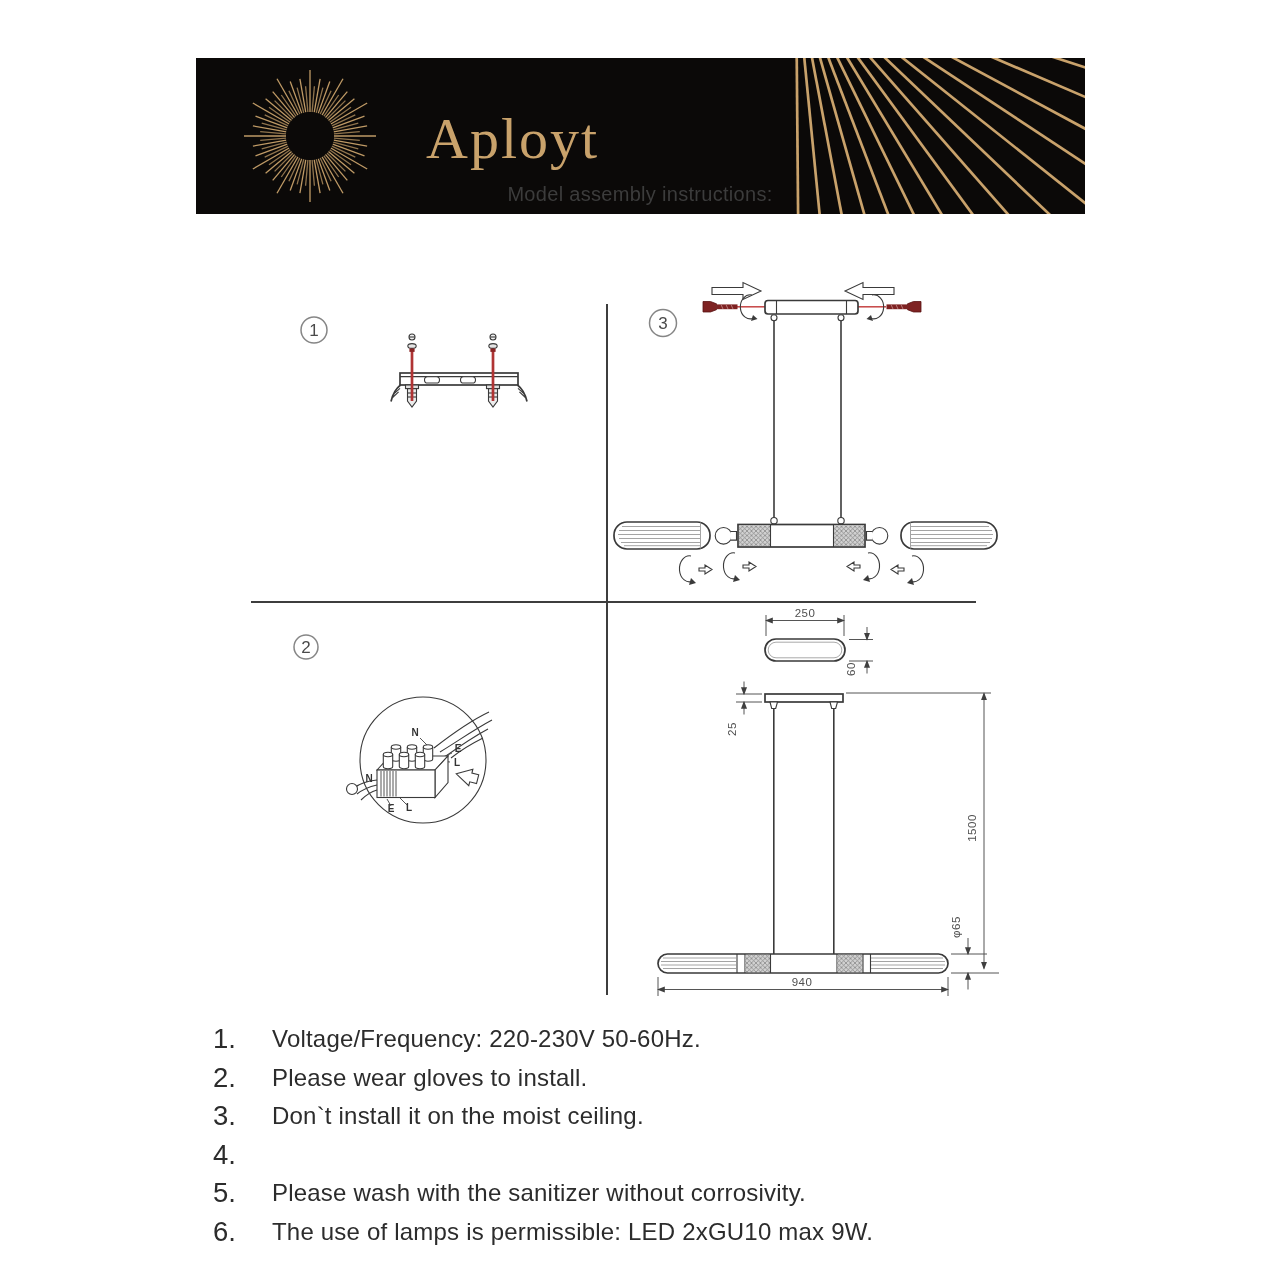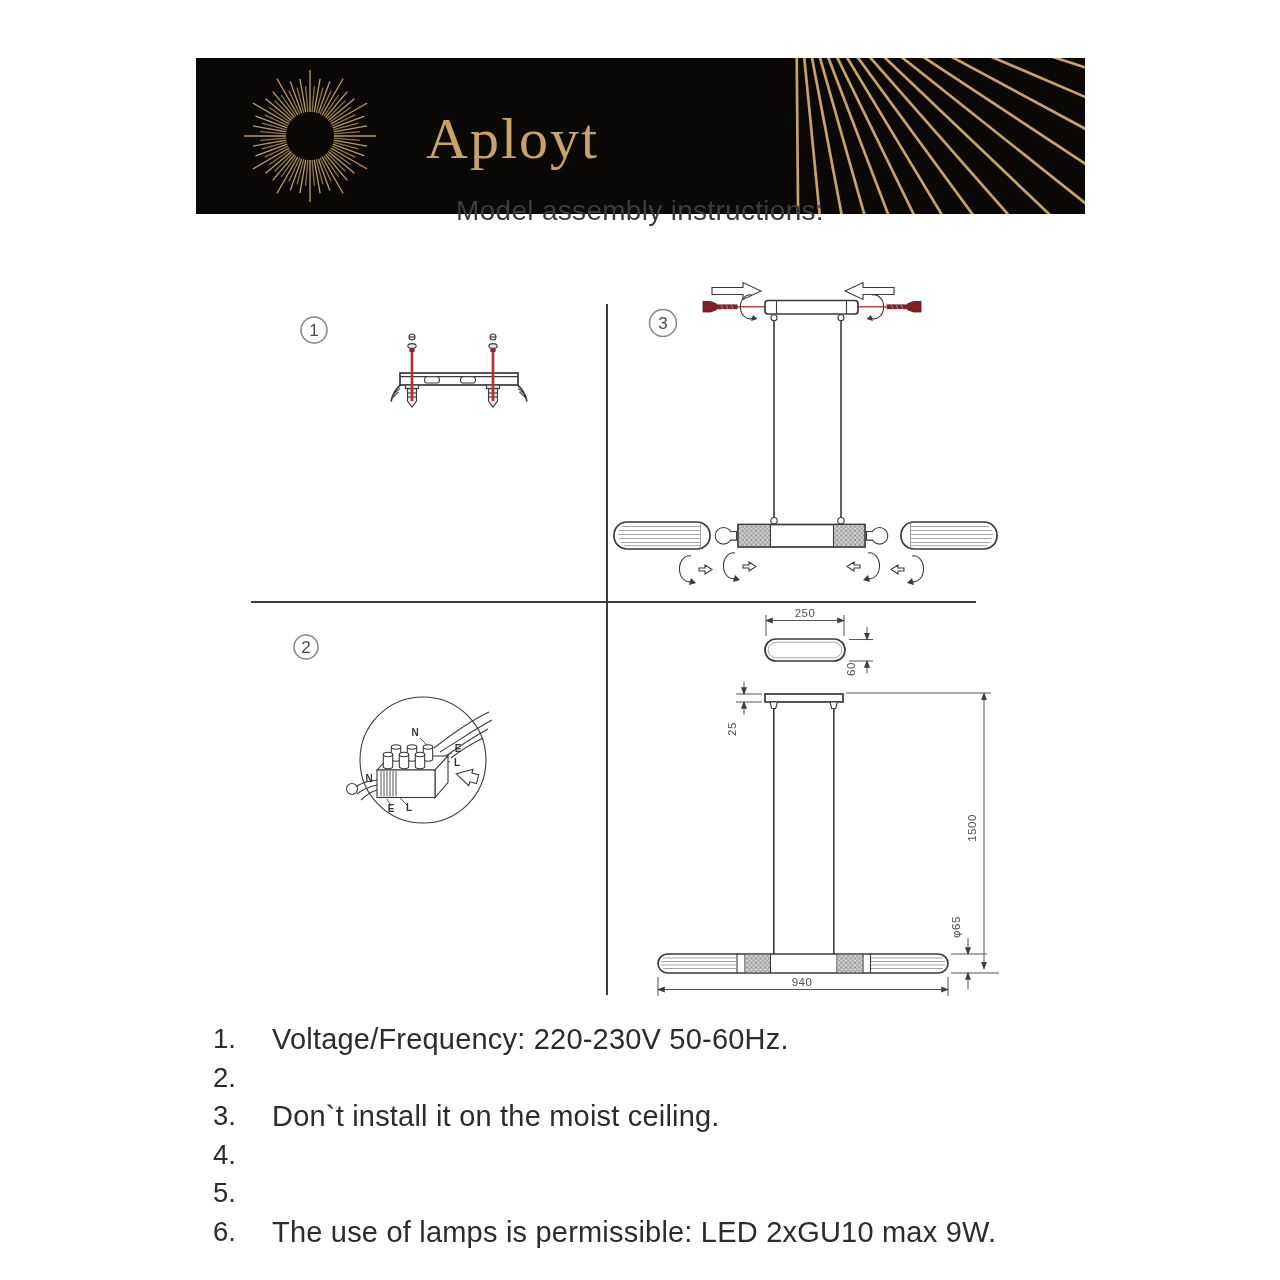--- a/index.html
+++ b/index.html
@@ -7,21 +7,21 @@
        font-family:"Liberation Sans",sans-serif;overflow:hidden;}
 
   .banner{position:absolute;left:196px;top:10px;width:889px;height:156px;
           background:#0b0908;overflow:hidden;margin-top:48px;}
   .banner svg{display:block;width:100%;height:100%;}
   .brand-text{fill:#c9a26b;font-family:"Liberation Serif",serif;
               font-size:58px;letter-spacing:2px;}
 
   .titleblock{position:absolute;left:0;top:176px;width:1280px;text-align:center;
               color:#3c3c3c;}
-  .titleblock div{font-size:28px;line-height:37px;letter-spacing:.3px;margin-top:16px;}
+  .titleblock div{font-size:20px;line-height:37px;letter-spacing:.3px;}
 
   .div-v{position:absolute;left:606px;top:304px;width:2px;height:691px;background:#3d3d3d;}
   .div-h{position:absolute;left:251px;top:601px;width:725px;height:2px;background:#3d3d3d;}
 
   svg.draw{position:absolute;overflow:visible;}
   .ln{stroke:#3a3a3a;stroke-width:1.7;}
   .ln1{stroke:#3a3a3a;stroke-width:1.1;}
   .lnt{stroke:#555555;stroke-width:1;}
   .cable{stroke:#3a3a3a;stroke-width:1.6;}
   .ribs line{stroke:#9a9a9a;stroke-width:.9;}
@@ -29,21 +29,21 @@
         font-family:"Liberation Sans",sans-serif;}
   .wlbl{fill:#333333;font-size:10px;font-weight:bold;text-anchor:middle;
         font-family:"Liberation Sans",sans-serif;}
   .badge circle{fill:#ffffff;stroke:#868686;stroke-width:1.5;}
   .badge text{fill:#4a4a4a;font-size:17px;text-anchor:middle;
               font-family:"Liberation Sans",sans-serif;}
 
   .instr{position:absolute;left:213px;top:1025px;color:#2c2c2c;}
   .instr .row{display:flex;margin-bottom:10.5px;}
   .instr .num{width:59px;font-size:27.5px;line-height:28px;}
-  .instr .txt{font-size:29px;line-height:28px;letter-spacing:.2px;}
+  .instr .txt{font-size:24px;line-height:28px;letter-spacing:.2px;}
 </style>
 </head>
 <body>
 
 <div class="banner">
   <svg viewBox="0 0 889 156">
     <g id="starburst-rays">
         <line x1="138.0" y1="78.0" x2="180.0" y2="78.0" stroke="#c9a26b" stroke-width="1.3" opacity=".95"></line>
         <line x1="137.9" y1="80.1" x2="163.8" y2="82.4" stroke="#c9a26b" stroke-width="1.3" opacity=".7"></line>
         <line x1="137.6" y1="82.2" x2="171.1" y2="88.1" stroke="#c9a26b" stroke-width="1.3" opacity=".95"></line>
@@ -401,28 +401,30 @@
   </g>
 </svg>
 
 <div class="instr">
   <div class="row">
     <span class="num">1.</span>
     <span class="txt">Voltage/Frequency: 220-230V 50-60Hz.</span>
   </div>
   <div class="row">
     <span class="num">2.</span>
+    <span class="txt">Please wear gloves to install.</span>
   </div>
   <div class="row">
     <span class="num">3.</span>
     <span class="txt">Don`t install it on the moist ceiling.</span>
   </div>
   <div class="row">
     <span class="num">4.</span>
   </div>
   <div class="row">
     <span class="num">5.</span>
+    <span class="txt">Please wash with the sanitizer without corrosivity.</span>
   </div>
   <div class="row">
     <span class="num">6.</span>
     <span class="txt">The use of lamps is permissible: LED 2xGU10 max 9W.</span>
   </div>
 </div>
 
 </body></html>

